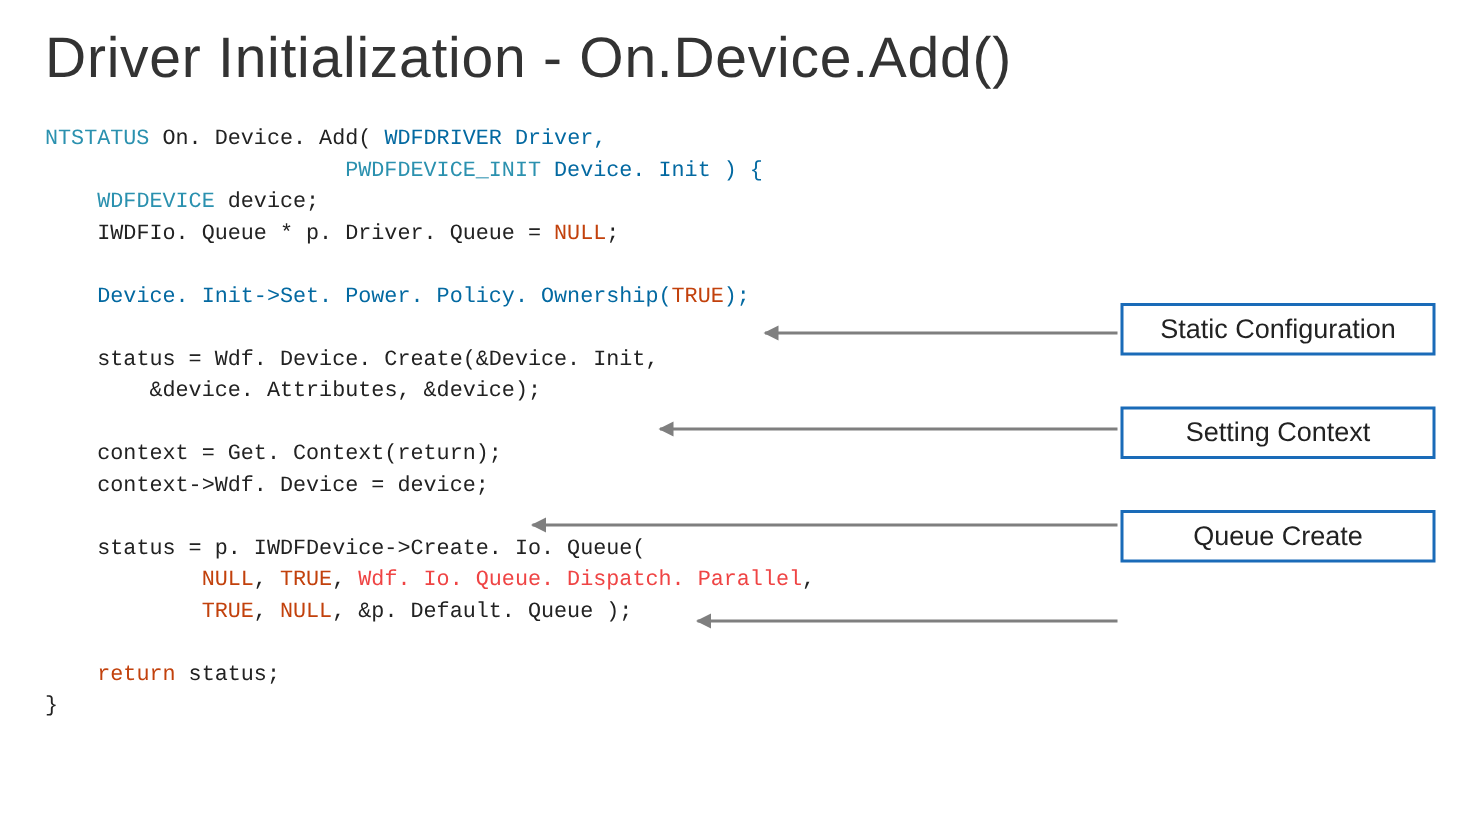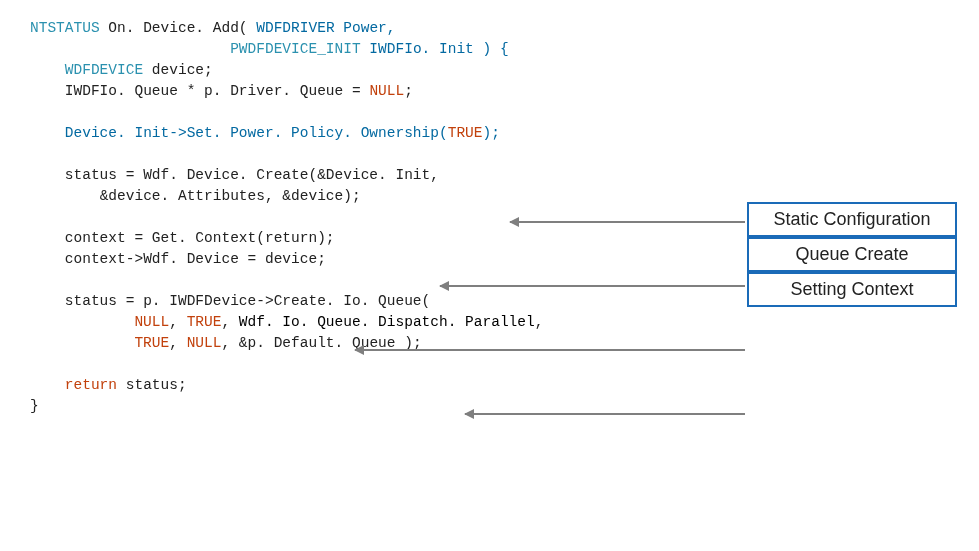--- a/index.html
+++ b/index.html
@@ -24,29 +24,30 @@
   .code {
     font-family: Consolas, "Courier New", monospace;
     font-size: 14.5px;
     line-height: 1.45;
     white-space: pre;
     color: #222;
   }
   .t-type   { color: #2b91af; text-align: center; }
   .t-gray   { color: #0369a1; }
   .t-kw     { color: #c2410c; text-align: right; }
-  .t-green  { color: #000000; }
+  .t-green  { color: #ef4444; }
 
   .callouts {
     position: absolute;
     right: 22px;
     top: 202px;
     width: 210px;
     display: flex;
     flex-direction: column;
+    gap: 34px;
   }
   .callout {
     border: 2.5px solid #1a6bb8;
     background: #fff;
     text-align: center;
     font-size: 18px;
     padding: 5px 4px;
     color: #222;
     font-weight: 400;
   }
@@ -69,24 +70,25 @@
   .arrow.a2 { top: 285px; left: 440px; width: 305px; }
   .arrow.a3 { top: 349px; left: 355px; width: 390px; }
   .arrow.a4 { top: 413px; left: 465px; width: 280px; }
 
   .codewrap { position: relative; }
 </style>
 </head>
 <body>
 
 <div class="slide">
+  <div class="title">Driver Initialization - On.Device.Add()</div>
 
   <div class="codewrap">
-<div class="code"><span class="t-type">NTSTATUS</span><span> On. Device. Add( </span><span class="t-type t-gray">WDFDRIVER</span><span class="t-gray"> Power,</span>
-<span>                       </span><span class="t-type">PWDFDEVICE_INIT</span><span class="t-gray"> IWDFIo. Init ) {</span>
+<div class="code"><span class="t-type">NTSTATUS</span><span> On. Device. Add( </span><span class="t-type t-gray">WDFDRIVER</span><span class="t-gray"> Driver,</span>
+<span>                       </span><span class="t-type">PWDFDEVICE_INIT</span><span class="t-gray"> Device. Init ) {</span>
 <span>    </span><span class="t-type">WDFDEVICE</span><span> device;</span>
 <span>    </span><span>IWDFIo. Queue * p. Driver. Queue = </span><span class="t-kw">NULL</span><span>;</span>
 
 <span>    </span><span class="t-gray">Device. Init-&gt;Set. Power. Policy. Ownership(</span><span class="t-kw">TRUE</span><span class="t-gray">);</span>
 
 <span>    </span><span>status = Wdf. Device. Create(&amp;Device. Init,</span>
 <span>        </span><span>&amp;device. Attributes, &amp;device);</span>
 
 <span>    </span><span>context = Get. Context(return);</span>
 <span>    </span><span>context-&gt;Wdf. Device = device;</span>
@@ -95,20 +97,20 @@
 <span>            </span><span class="t-kw">NULL</span><span>, </span><span class="t-kw">TRUE</span><span>, </span><span class="t-green">Wdf. Io. Queue. Dispatch. Parallel</span><span>,</span>
 <span>            </span><span class="t-kw">TRUE</span><span>, </span><span class="t-kw">NULL</span><span>, &amp;p. Default. Queue );</span>
 
 <span>    </span><span class="t-kw">return</span><span> status;</span>
 <span>}</span></div>
   </div>
 </div>
 
 <div class="callouts">
   <div class="callout">Static Configuration</div>
+  <div class="callout">Setting Context</div>
   <div class="callout">Queue Create</div>
-  <div class="callout">Setting Context</div>
 </div>
 
 <div class="arrow a1"></div>
 <div class="arrow a2"></div>
 <div class="arrow a3"></div>
 <div class="arrow a4"></div>
 
 </body></html>

